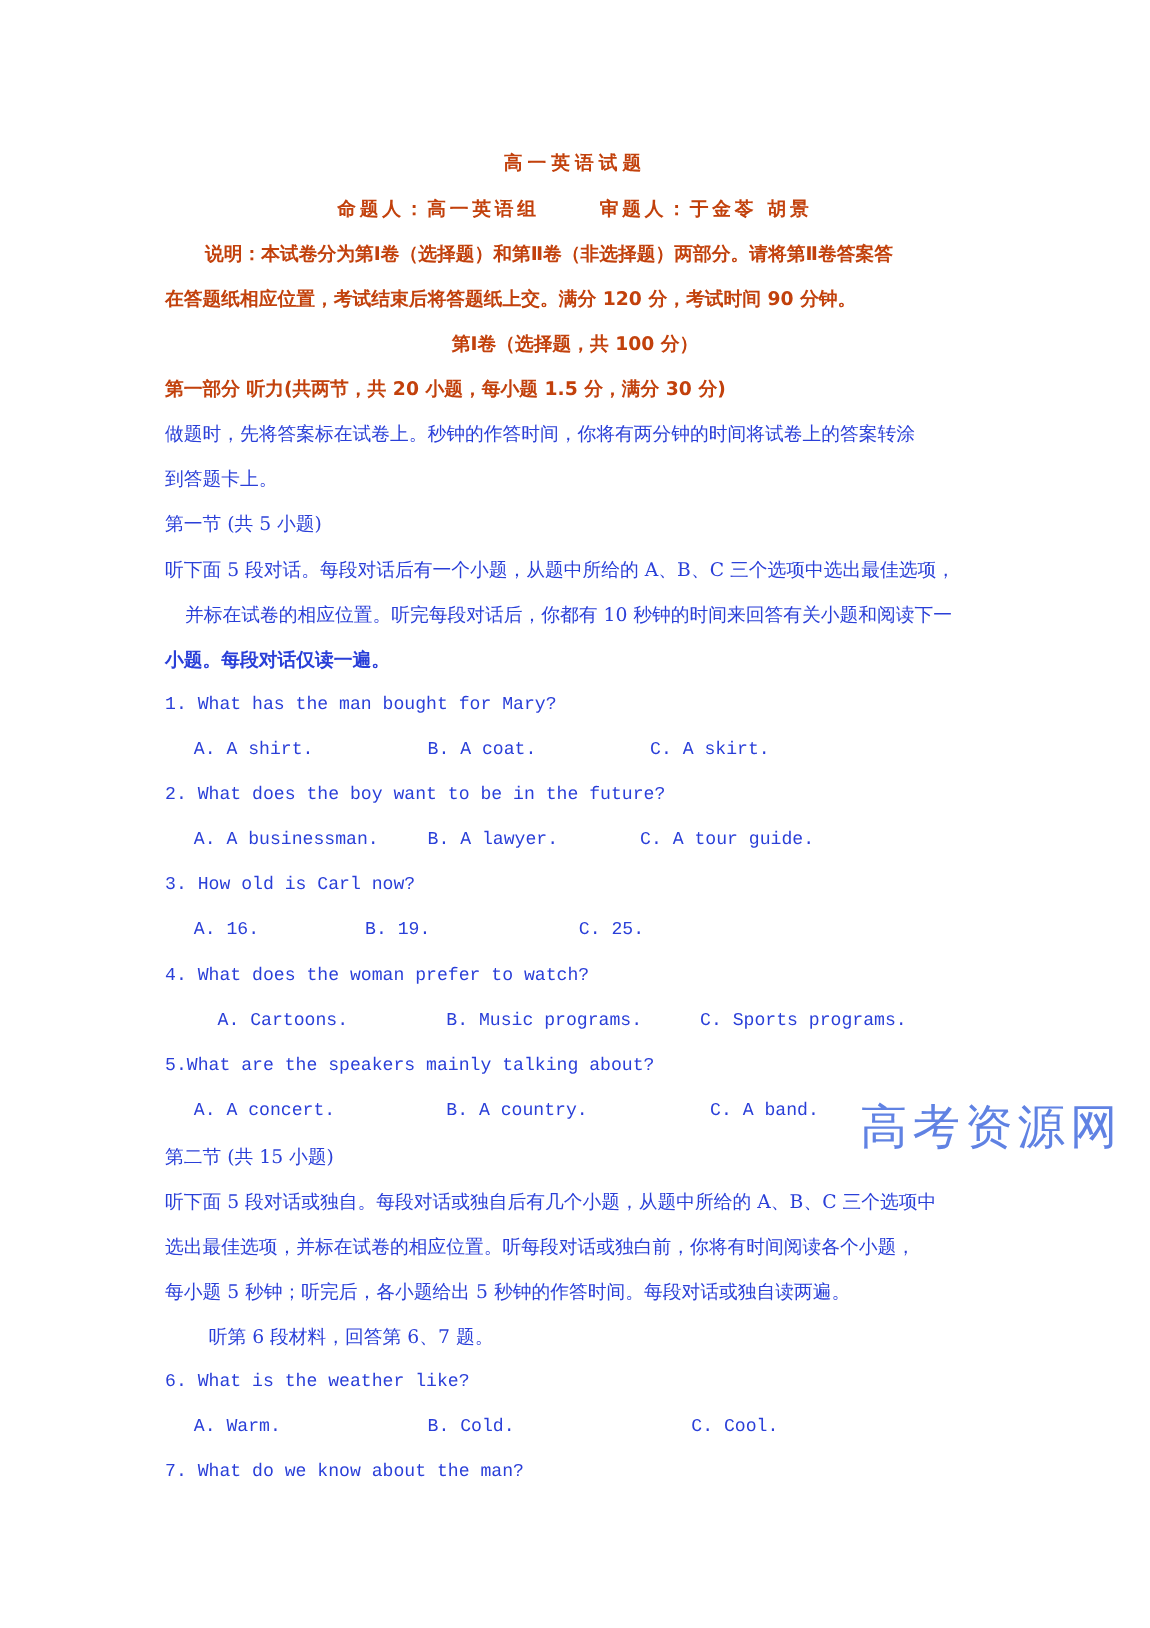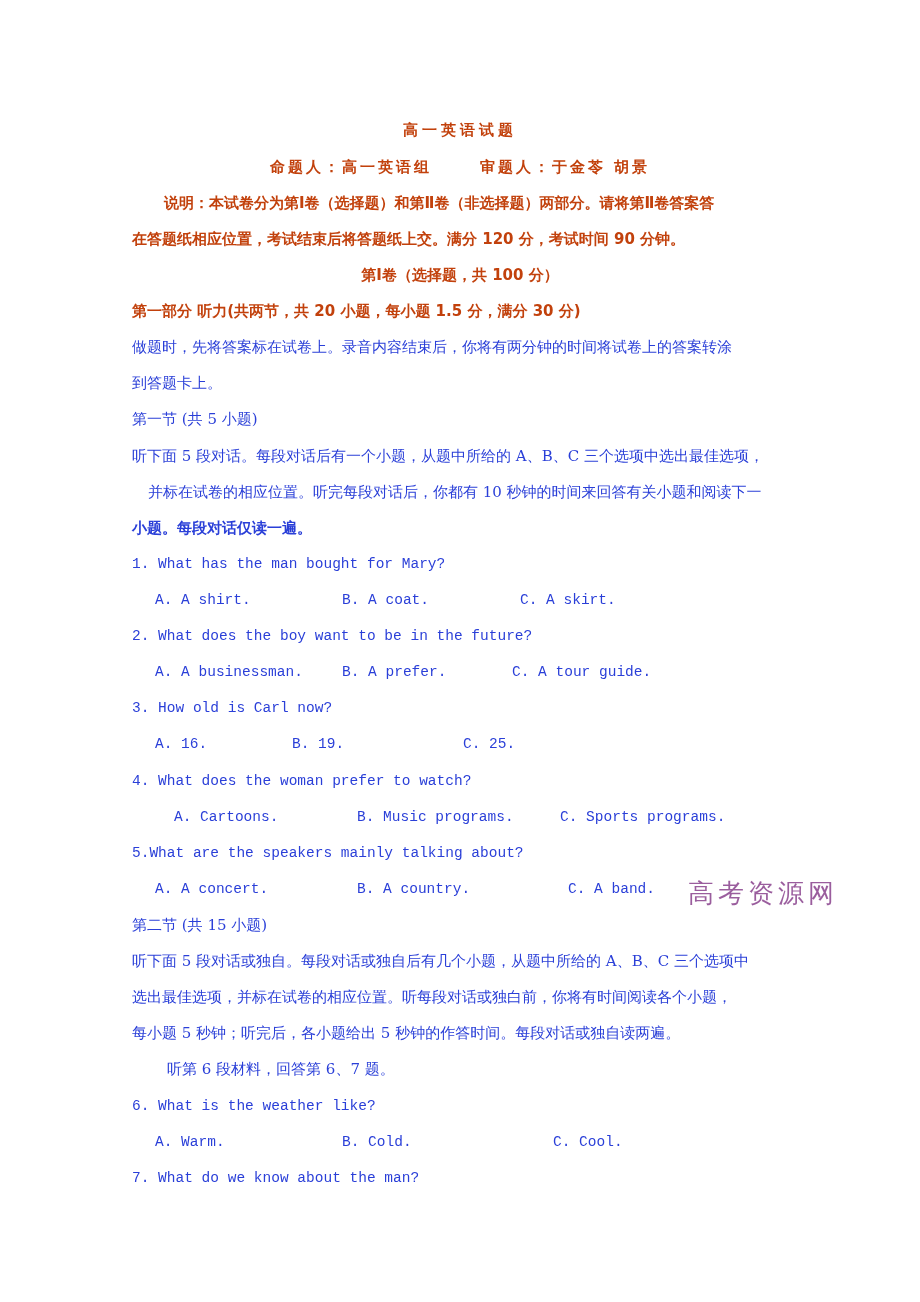--- a/index.html
+++ b/index.html
@@ -6,53 +6,53 @@
   body { width: 920px; height: 1302px; position: relative; overflow: hidden; }
   .page { position: absolute; left: 0; top: 0; width: 920px; height: 1302px; color: #2a3fd8; }
   .line { position: absolute; left: 132px; white-space: nowrap; font-size: 15px; line-height: 20px; }
   .cjk { font-family: "DejaVu Serif", serif; }
   .bold { font-weight: bold; color: #c2410c; font-family: "DejaVu Sans", sans-serif; }
   .mono { font-family: "Liberation Mono", "DejaVu Sans Mono", monospace; font-size: 14.5px; }
   .center { left: 0; width: 920px; text-align: center; }
   .opt { position: absolute; white-space: nowrap; font-family: "Liberation Mono", "DejaVu Sans Mono", monospace; font-size: 14.5px; line-height: 20px; }
   .title { letter-spacing: 4px; }
   .authors { letter-spacing: 3px; }
-  .watermark { position: absolute; left: 688px; top: 876px; font-family: "DejaVu Serif", serif; font-size: 26px; color: #701a75; letter-spacing: 4px; opacity: 0.7; }
+  .watermark { position: absolute; left: 688px; top: 876px; font-family: "DejaVu Serif", serif; font-size: 38px; color: #1d4ed8; letter-spacing: 4px; opacity: 0.7; }
 </style>
 </head>
 <body>
 
 <div class="page">
 
   <div class="line center bold title" style="top:120px;">高一英语试题</div>
   <div class="line center bold authors" style="top:157px;">
     <span>命题人：高一英语组</span><span style="display:inline-block;width:48px;"></span><span>审题人：于金苓  胡景</span>
   </div>
   <div class="line bold" style="top:193px; left:164px;">说明：本试卷分为第Ⅰ卷（选择题）和第Ⅱ卷（非选择题）两部分。请将第Ⅱ卷答案答</div>
   <div class="line bold" style="top:229px;">在答题纸相应位置，考试结束后将答题纸上交。满分 120 分，考试时间  90 分钟。</div>
 
   <div class="line center bold" style="top:265px;">第Ⅰ卷（选择题，共 100 分）</div>
 
   <div class="line bold" style="top:301px;">第一部分   听力(共两节，共 20 小题，每小题 1.5 分，满分 30 分)</div>
-  <div class="line cjk" style="top:337px;">做题时，先将答案标在试卷上。录音内容结束后，你将有两分钟的时间将试卷上的答案转涂</div>
+  <div class="line cjk" style="top:337px;">做题时，先将答案标在试卷上。秒钟的作答时间，你将有两分钟的时间将试卷上的答案转涂</div>
   <div class="line cjk" style="top:373px;">到答题卡上。</div>
 
   <div class="line cjk" style="top:409px;">第一节 (共 5 小题)</div>
   <div class="line cjk" style="top:446px;">听下面 5 段对话。每段对话后有一个小题，从题中所给的 A、B、C 三个选项中选出最佳选项，</div>
   <div class="line cjk" style="top:482px;margin-left:16px;">并标在试卷的相应位置。听完每段对话后，你都有 10 秒钟的时间来回答有关小题和阅读下一</div>
   <div class="line cjk" style="top:518px;font-weight:bold;">小题。每段对话仅读一遍。</div>
 
   <div class="line mono" style="top:554px;">1. What has the man bought for Mary?</div>
   <div class="opt" style="top:590px; left:155px;">A. A shirt.</div>
   <div class="opt" style="top:590px; left:342px;">B. A coat.</div>
   <div class="opt" style="top:590px; left:520px;">C. A skirt.</div>
 
   <div class="line mono" style="top:626px;">2. What does the boy want to be in the future?</div>
   <div class="opt" style="top:662px; left:155px;">A. A businessman.</div>
-  <div class="opt" style="top:662px; left:342px;">B. A prefer.</div>
+  <div class="opt" style="top:662px; left:342px;">B. A lawyer.</div>
   <div class="opt" style="top:662px; left:512px;">C. A tour guide.</div>
 
   <div class="line mono" style="top:698px;">3. How old is Carl now?</div>
   <div class="opt" style="top:734px; left:155px;">A. 16.</div>
   <div class="opt" style="top:734px; left:292px;">B. 19.</div>
   <div class="opt" style="top:734px; left:463px;">C. 25.</div>
 
   <div class="line mono" style="top:771px;">4. What does the woman prefer to watch?</div>
   <div class="opt" style="top:807px; left:155px;margin-left:19px;">A. Cartoons.</div>
   <div class="opt" style="top:807px; left:357px;">B. Music programs.</div>

